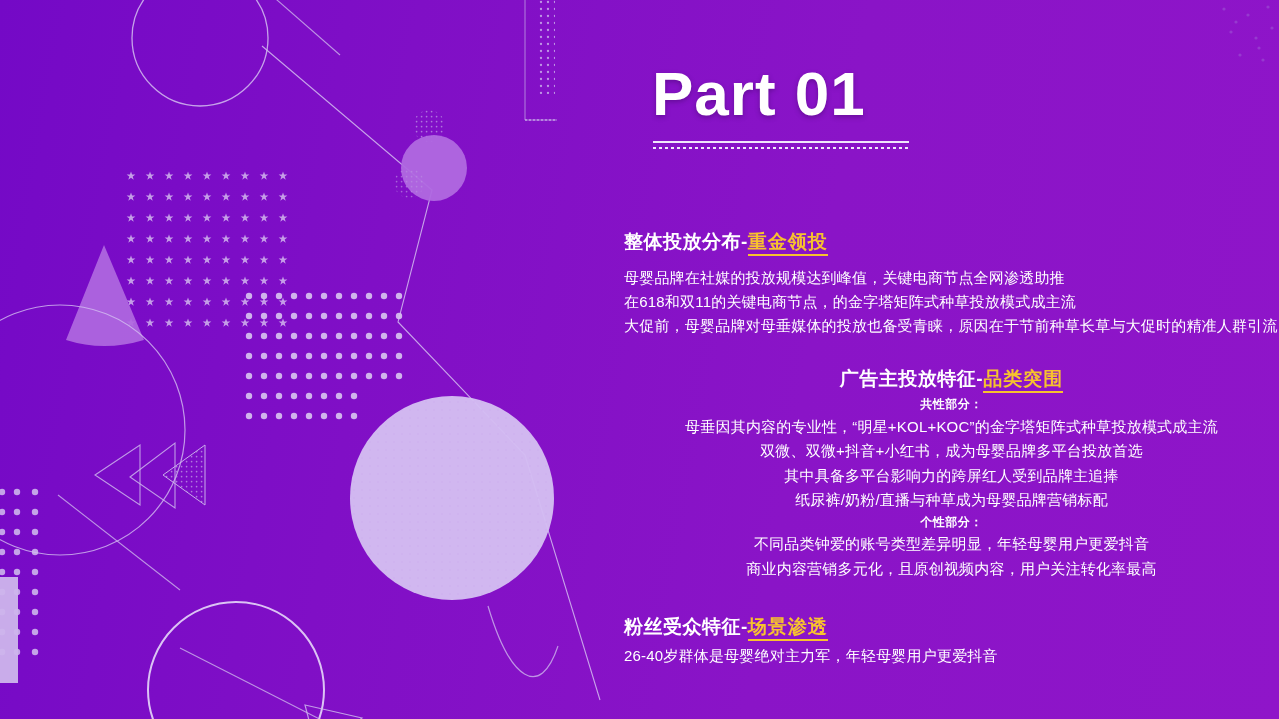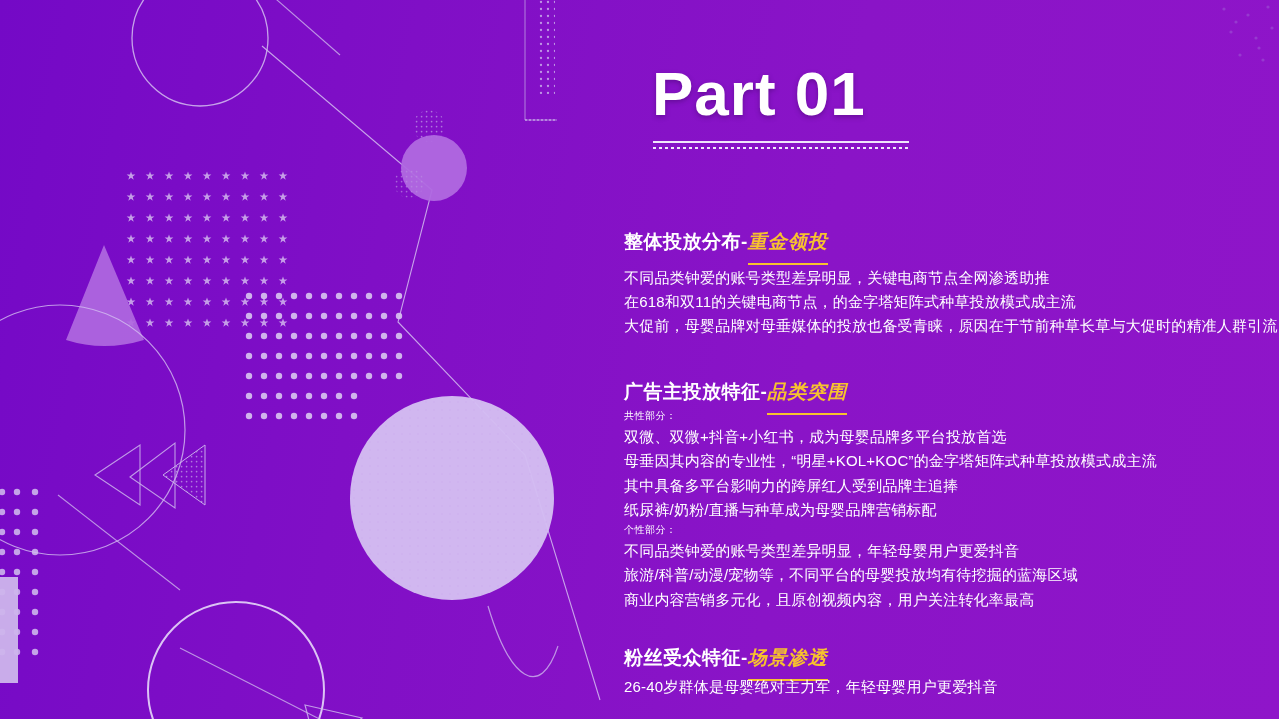--- a/index.html
+++ b/index.html
@@ -83,54 +83,53 @@
 
   .sections {
     position: absolute;
     left: 2px;
     top: 228px;
     width: 655px;
   }
 
   .section { position: relative; }
   .section.s1 { margin-top: 0; }
-  .section.s2 { margin-top: 39px; }
+  .section.s2 { margin-top: 26px; text-align: center; }
   .section.s3 { margin-top: 32px; }
 
   .sec-head {
     font-size: 19px;
     font-weight: bold;
     color: #ffffff;
     letter-spacing: .5px;
     line-height: 1.45;
     white-space: nowrap;
   }
   .sec-head .accent {
     color: #f7c22e;
-    font-style: italic;
     font-weight: bold;
     border-bottom: 2px solid #f7c22e;
-    padding-bottom: 11px;
+    padding-bottom: 2px;
     letter-spacing: 1px;
   }
 
   .sec-body {
     margin-top: 10px;
     font-size: 15px;
     color: #ffffff;
     line-height: 1.63;
     letter-spacing: .2px;
   }
   .section.s2 .sec-body,
   .section.s3 .sec-body { margin-top: 3px; }
 
   .sec-body .line { white-space: nowrap; }
   .sec-body .sub {
-    font-weight: normal;
-    font-size: 10px;
+    font-weight: bold;
+    font-size: 12px;
     letter-spacing: .5px;
   }
 </style>
 </head>
 <body>
 
 <div id="slide">
 
   <div class="deco">
     <svg width="1279" height="719" viewBox="0 0 1279 719">
@@ -447,39 +446,38 @@
     </div>
 
 
     <div class="sections">
 
       <div class="section s1">
         <div class="sec-head">
           <span>整体投放分布-</span><span class="accent">重金领投</span>
         </div>
         <div class="sec-body">
-          <div class="line">不同品类钟爱的账号类型差异明显，关键电商节点全网渗透助推</div>
+          <div class="line">母婴品牌在社媒的投放规模达到峰值，关键电商节点全网渗透助推</div>
           <div class="line">在618和双11的关键电商节点，的金字塔矩阵式种草投放模式成主流</div>
           <div class="line">大促前，母婴品牌对母垂媒体的投放也备受青睐，原因在于节前种草长草与大促时的精准人群引流</div>
         </div>
       </div>
 
       <div class="section s2">
         <div class="sec-head">
           <span>广告主投放特征-</span><span class="accent">品类突围</span>
         </div>
         <div class="sec-body">
           <div class="line sub">共性部分：</div>
+          <div class="line">母垂因其内容的专业性，“明星+KOL+KOC”的金字塔矩阵式种草投放模式成主流</div>
           <div class="line">双微、双微+抖音+小红书，成为母婴品牌多平台投放首选</div>
-          <div class="line">母垂因其内容的专业性，“明星+KOL+KOC”的金字塔矩阵式种草投放模式成主流</div>
           <div class="line">其中具备多平台影响力的跨屏红人受到品牌主追捧</div>
           <div class="line">纸尿裤/奶粉/直播与种草成为母婴品牌营销标配</div>
           <div class="line sub">个性部分：</div>
           <div class="line">不同品类钟爱的账号类型差异明显，年轻母婴用户更爱抖音</div>
-          <div class="line">旅游/科普/动漫/宠物等，不同平台的母婴投放均有待挖掘的蓝海区域</div>
           <div class="line">商业内容营销多元化，且原创视频内容，用户关注转化率最高</div>
         </div>
       </div>
 
       <div class="section s3">
         <div class="sec-head">
           <span>粉丝受众特征-</span><span class="accent">场景渗透</span>
         </div>
         <div class="sec-body">
           <div class="line">26-40岁群体是母婴绝对主力军，年轻母婴用户更爱抖音</div>

